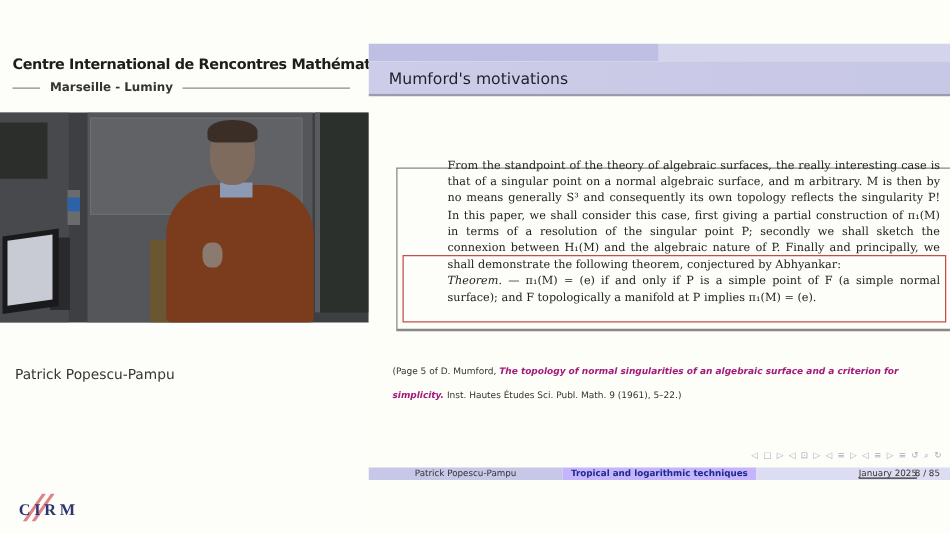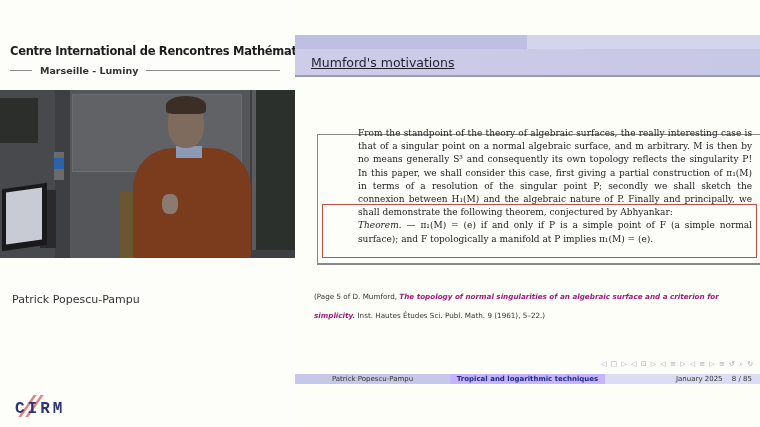--- a/index.html
+++ b/index.html
@@ -28,46 +28,46 @@
   .video .door2 { position:absolute; left:120px; top:102px; width:40px; height:66px; background:#6a5630; }
   .video .person-body { position:absolute; left:133px; top:58px; width:118px; height:110px; background:#7a3c1d; border-radius:40px 40px 4px 4px; }
   .video .person-collar { position:absolute; left:176px; top:56px; width:26px; height:12px; background:#8c9ab5; }
   .video .person-head { position:absolute; left:168px; top:10px; width:36px; height:48px; background:#7f6a5e; border-radius:45%; }
   .video .person-hair { position:absolute; left:166px; top:6px; width:40px; height:18px; background:#3a2e26; border-radius:50% 50% 20% 20%; }
   .video .person-hand { position:absolute; left:162px; top:104px; width:16px; height:20px; background:#8a7a70; border-radius:40%; }
 
   .talk-title { position:absolute; left:12px; top:264px; width:275px; font-weight:bold; font-size:11.5px; line-height:14px; color:#1a1a1a; letter-spacing:-0.2px; }
   .talk-speaker { position:absolute; left:12px; top:293px; font-size:11px; color:#333; }
 
-  .cirm { position:absolute; left:15px; top:400px; font-family:Liberation Mono, monospace; font-weight:bold; font-size:16px; color:#2e3470; letter-spacing:3px; }
+  .cirm { position:absolute; left:15px; top:400px; font-family:Liberation Serif, serif; font-weight:bold; font-size:13px; color:#2e3470; letter-spacing:3px; }
   .cirm-slash { position:absolute; top:395px; width:3px; height:22px; background:#d8606a; transform:skewX(-35deg); opacity:0.8; }
 
   
   .slide { position:absolute; left:295px; top:0; width:465px; height:427px; background:#fcfef7; }
   .nav-strip { position:absolute; left:0; top:35px; width:465px; height:14px; }
   .nav-strip .a { position:absolute; left:0; top:0; width:232px; height:14px; background:#bebfe2; }
   .nav-strip .b { position:absolute; left:232px; top:0; width:233px; height:14px; background:#d4d5ec; }
   .frametitle { position:absolute; left:0; top:49px; width:465px; height:26px; background:linear-gradient(to right,#cdcde9,#c7c7e6); border-bottom:2px solid #9a9ab0; }
-  .frametitle span { position:absolute; left:16px; top:6px; font-size:12.5px; color:#1f1f2e;text-decoration:underline; }
+  .frametitle span { position:absolute; left:16px; top:6px; font-size:12.5px; color:#1f1f2e; }
   .qbox { position:absolute; left:317px; top:134px; width:446px; height:131px; border:1px solid #888; border-bottom-width:2px; background:#fdfdf9; box-sizing:border-box; }
   .qtext { position:absolute; left:330px; top:127px; width:422px; font-family:"DejaVu Serif", serif; font-size:9px; line-height:13.2px; color:#222; text-align:justify; }
   .qtext p { margin:0; }
   .indent { padding-left:28px; }
   .redbox { position:absolute; left:322px; top:204px; width:435px; height:54px; border:1.5px solid #c25047; box-sizing:border-box; }
 
   .ref { position:absolute; left:19px; top:287px; width:445px; font-size:7.2px; line-height:19px; color:#333; }
   .ref em { color:#a3197e; font-weight:bold; }
 
   .navicons { position:absolute; left:306px; top:360px; font-size:7px; color:#a8a8c0; white-space:nowrap; letter-spacing:1px; }
 
   .footer { position:absolute; left:0; top:374px; width:465px; height:10px; display:flex; font-size:7px; }
   .footer .f1 { width:155px; background:#c7c8e7; color:#333; text-align:center; line-height:10px; }
   .footer .f2 { width:155px; background:#c4b5fd; color:#1f2a8c; font-weight:bold; text-align:center; line-height:10px; }
   .footer .f3 { width:155px; background:#dcdcf2; color:#333; line-height:10px; position:relative; }
-  .footer .f3 .date { position:absolute; left:71px; }
+  .footer .f3 .date { position:absolute; left:82px;text-decoration:underline; }
   .footer .f3 .page { position:absolute; right:8px;padding-left:44px; }
 </style>
 </head>
 <body>
 
 <div class="left">
   <div class="org-title">Centre International de Rencontres Mathématiques</div>
   <div class="org-sub">
     <div class="line l1"></div>
     <span>Marseille - Luminy</span>

